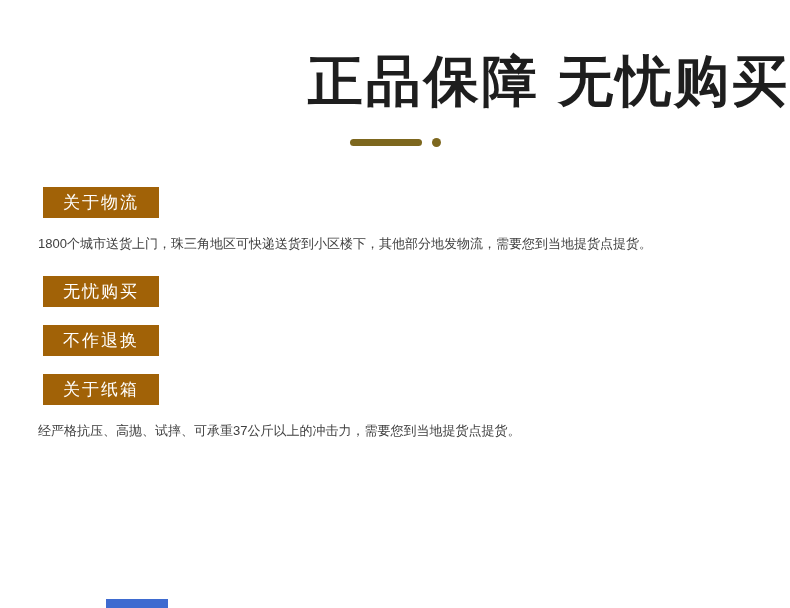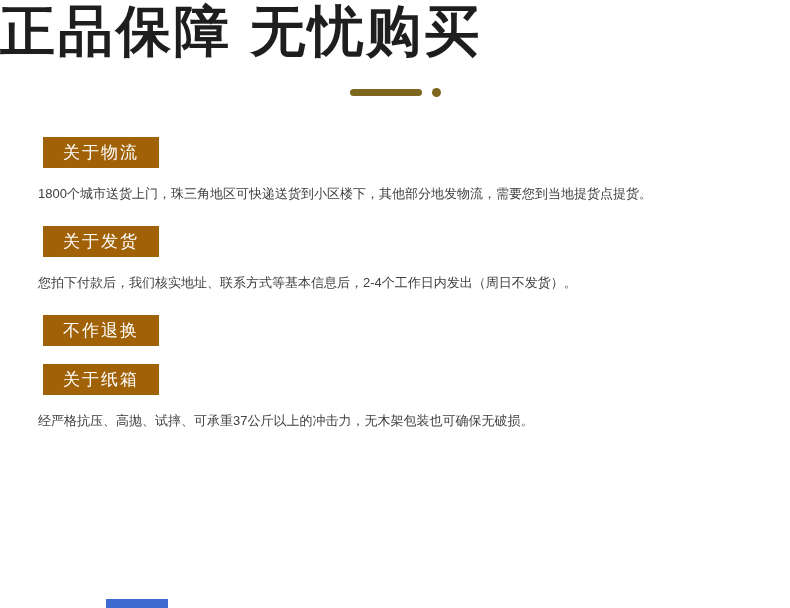--- a/index.html
+++ b/index.html
@@ -9,21 +9,22 @@
   }
   body {
     width: 790px;
     height: 608px;
     position: relative;
     overflow: hidden;
     font-family: "Liberation Sans", "DejaVu Sans", sans-serif;
   }
   .page-title {
     margin: 0;
-    text-align: left;
+    padding-top: 50px;
+    text-align: right;
     font-size: 55px;
     line-height: 1.15;
     font-weight: 900;
     letter-spacing: 3px;
     color: #1e1e1e;
   }
   .title-divider {
     margin-top: 25px;
     display: flex;
     justify-content: center;
@@ -87,30 +88,29 @@
   </div>
 
   <div class="content">
 
     <div class="section">
       <span class="section-label">关于物流</span>
       <p class="section-text">1800个城市送货上门，珠三角地区可快递送货到小区楼下，其他部分地发物流，需要您到当地提货点提货。</p>
     </div>
 
     <div class="section">
-      <span class="section-label">关于发货</span>
-      <p class="section-text">您拍下付款后，我们核实地址、联系方式等基本信息后，2-4个工作日内发出（周日不发货）。</p>
+      <span class="section-label">无忧购买</span>
     </div>
 
     <div class="section">
       <span class="section-label">不作退换</span>
     </div>
 
     <div class="section">
       <span class="section-label">关于纸箱</span>
-      <p class="section-text">经严格抗压、高抛、试摔、可承重37公斤以上的冲击力，无木架包装也可确保无破损。</p>
+      <p class="section-text">经严格抗压、高抛、试摔、可承重37公斤以上的冲击力，需要您到当地提货点提货。</p>
     </div>
 
   </div>
 
   <div class="cropped-blue-fragment"></div>
 
 </div>
 
 </body></html>

